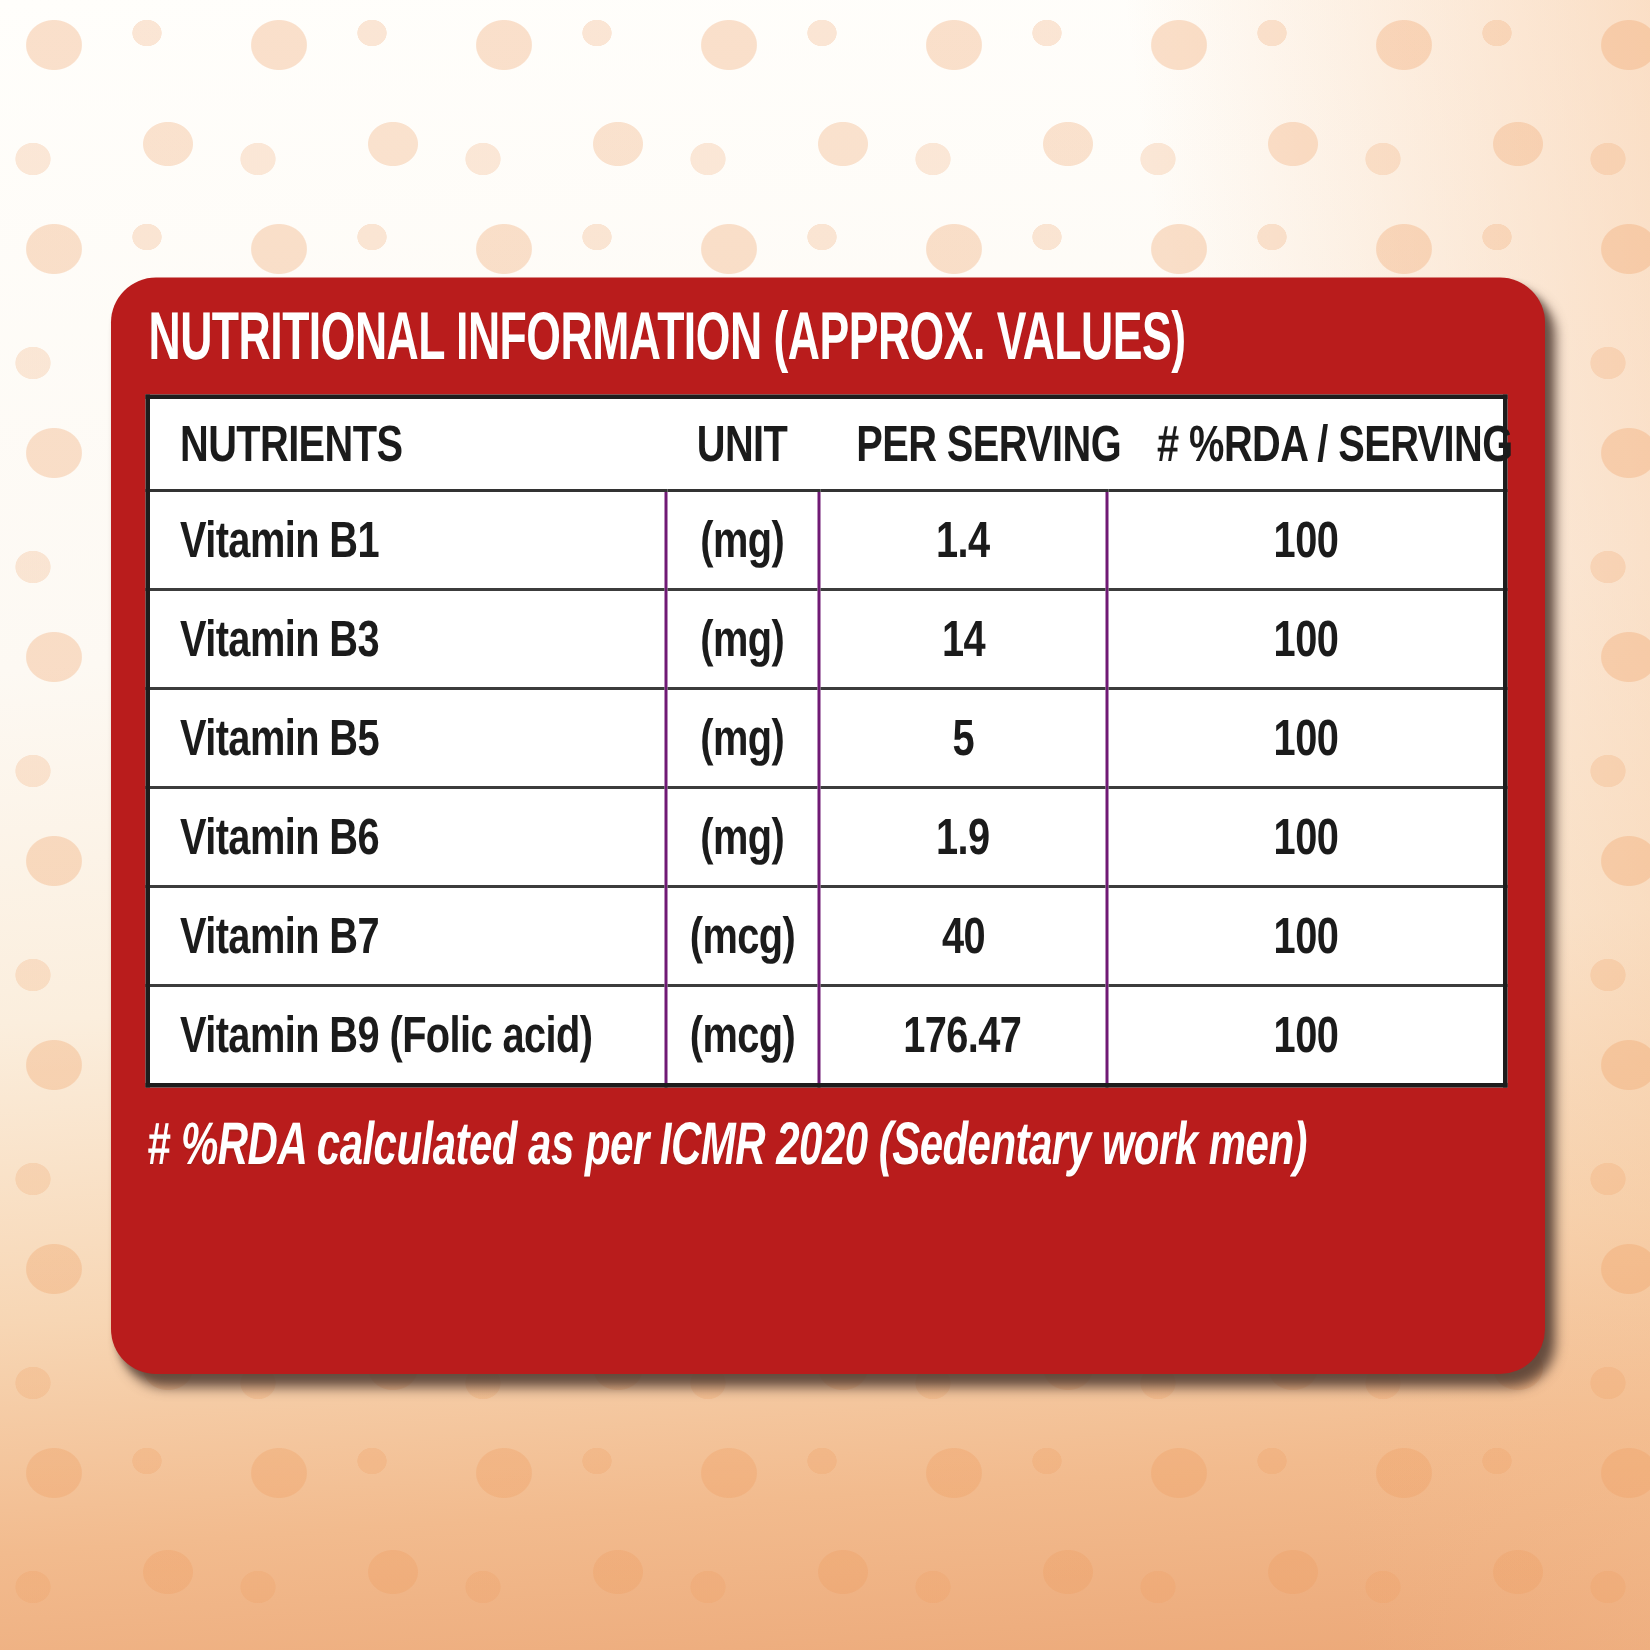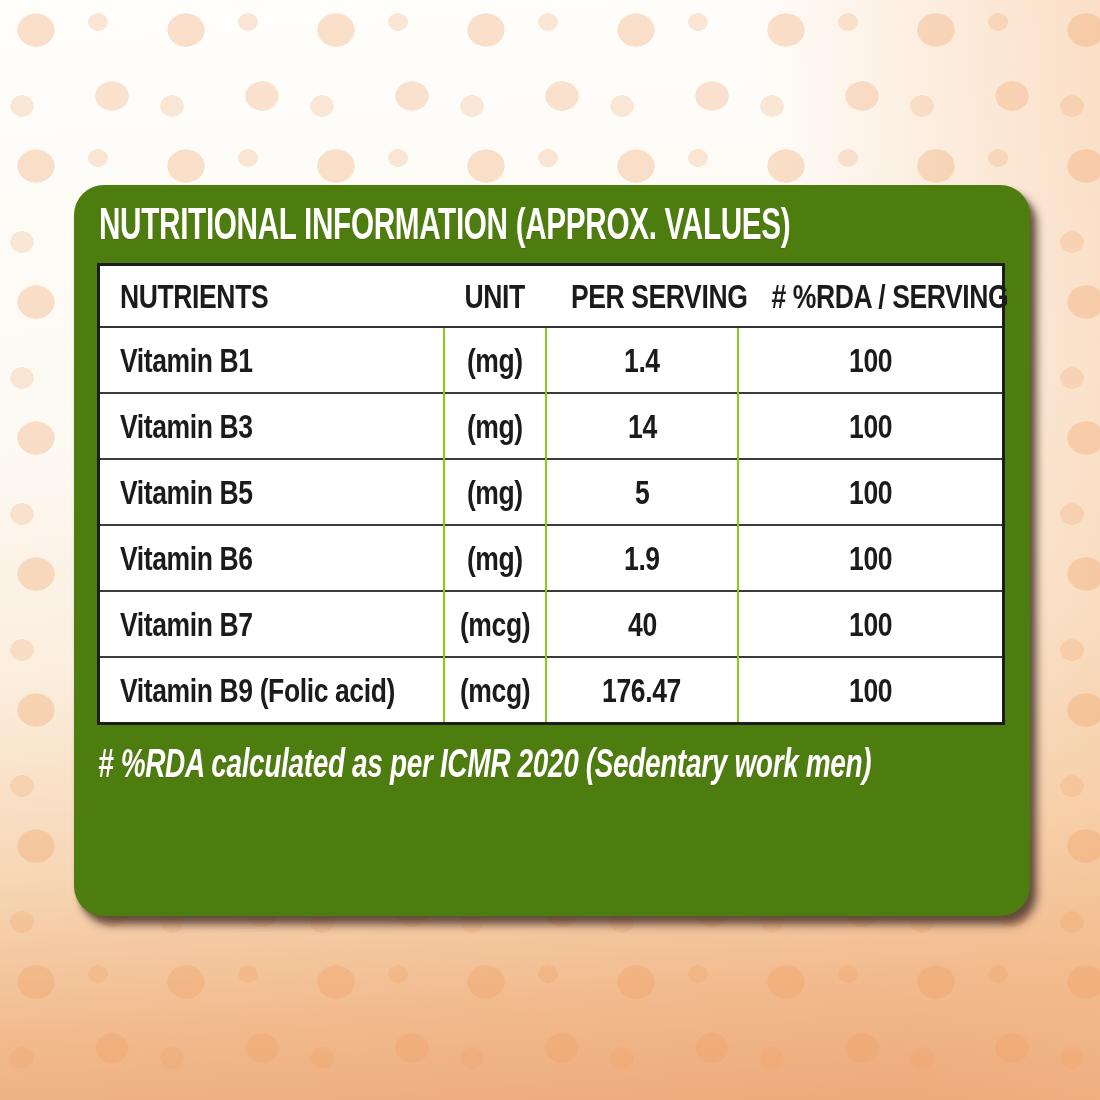--- a/index.html
+++ b/index.html
@@ -16,21 +16,21 @@
       linear-gradient(262deg, rgba(246,192,146,0.50) 0%, rgba(246,192,146,0) 28%),
       linear-gradient(176deg, #fffefb 0%, #fdf9f3 38%, #fbeedd 58%, #f7d6b4 75%, #f2bb8e 88%, #eca878 100%);
     background-size: 150px 136px, 150px 136px, 150px 136px, 150px 136px, 100% 100%, 100% 100%;
     background-repeat: repeat, repeat, repeat, repeat, no-repeat, no-repeat;
   }
 
   .card {
     position: absolute;
     left: 74px; top: 185px;
     width: 956px; height: 731px;
-    background: #4d7c0f;
+    background: #b91c1c;
     border-radius: 30px;
     box-shadow: 7px 9px 8px rgba(78,57,47,0.78), 3px 4px 4px rgba(78,57,47,0.35);
     box-sizing: border-box;
   }
 
   .card-header {
     height: 78px;
     display: flex;
     align-items: center;
     padding-left: 25px;
@@ -68,21 +68,21 @@
     vertical-align: middle;
     margin-top: 29px;
   }
   table.nutri td {
     height: 64px;
     border-top: 2px solid #3c3c3c;
     padding: 0;
     vertical-align: middle;
     border-radius: 14px;
   }
-  table.nutri td.vline { border-left: 2px solid #84cc16; }
+  table.nutri td.vline { border-left: 2px solid #701a75; }
 
   .c-left   { text-align: left; padding-left: 20px !important; }
   .c-center { text-align: center; }
 
   .cell-text {
     color: #1b1b1b;
     font-size: 34px;
     letter-spacing: -0.5px;
   }
   .lft { transform: scaleX(0.78); transform-origin: 0 50%; }

